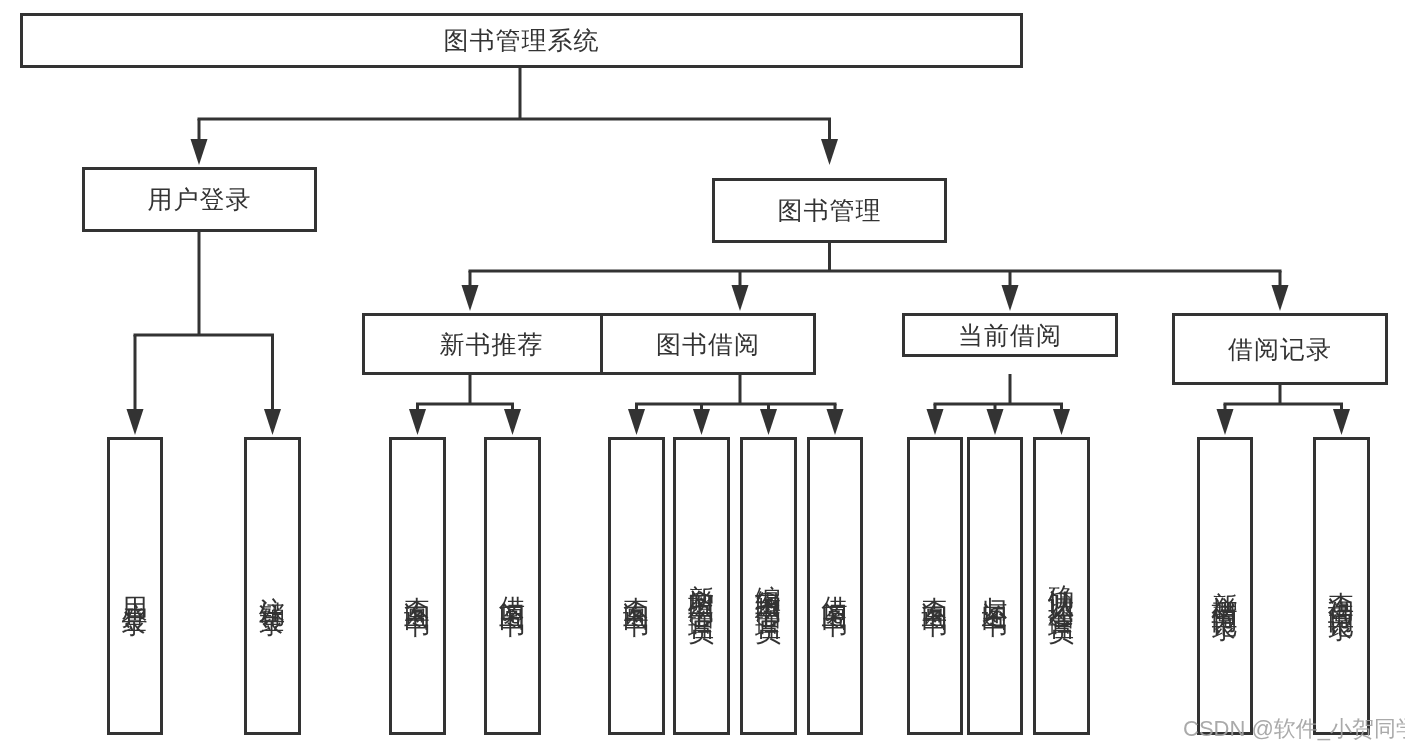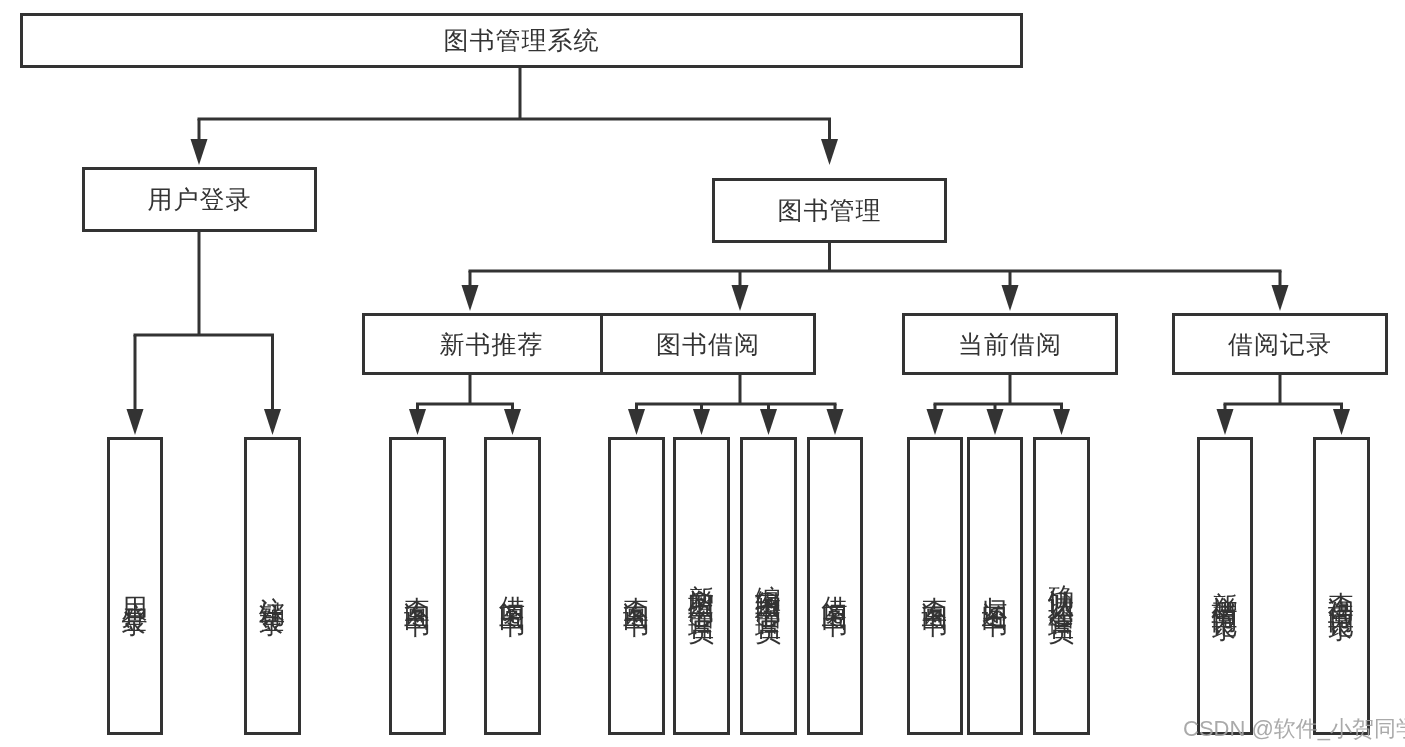--- a/index.html
+++ b/index.html
@@ -128,24 +128,24 @@
   <div class="box hbox" style="left:712px; top:167px; width:235px; height:65px;margin-top:11px;">
     <span>图书管理</span>
   </div>
 
   <div class="box hbox" style="left:362px; top:313px; width:259px; height:62px;">
     <span>新书推荐</span>
   </div>
   <div class="box hbox" style="left:600px; top:313px; width:216px; height:62px;">
     <span>图书借阅</span>
   </div>
-  <div class="box hbox" style="left:902px; top:313px; width:216px; height:62px;">
+  <div class="box hbox" style="left:902px; top:313px; width:216px; height:44px;">
     <span>当前借阅</span>
   </div>
-  <div class="box hbox" style="left:1172px; top:313px; width:216px; height:62px;">
+  <div class="box hbox" style="left:1172px; top:313px; width:216px; height:72px;">
     <span>借阅记录</span>
   </div>
 
   <div class="box vbox" style="left:107px; top:437px; width:56px; height:298px;">
     <span>用户登录</span>
   </div>
   <div class="box vbox" style="left:244px; top:437px; width:57px; height:298px;">
     <span>注销登录</span>
   </div>
 

